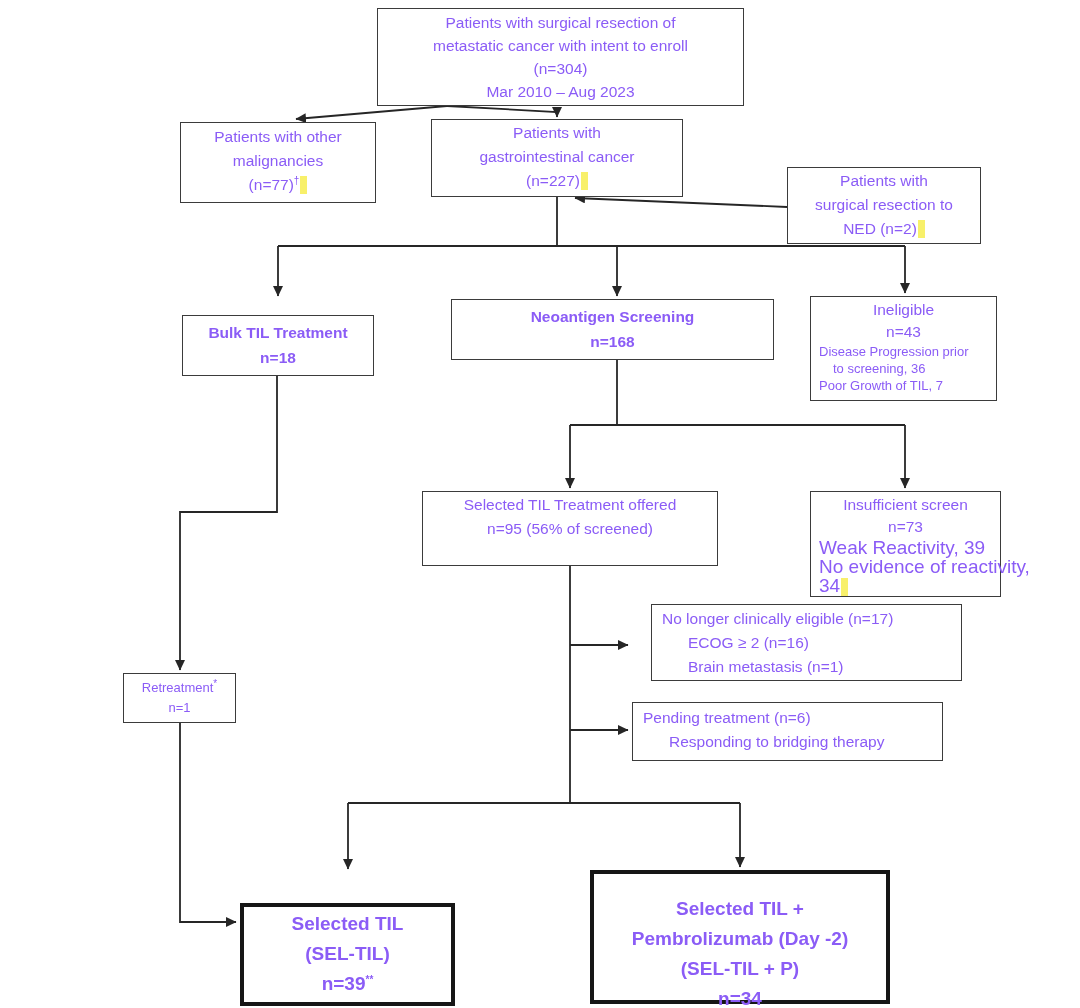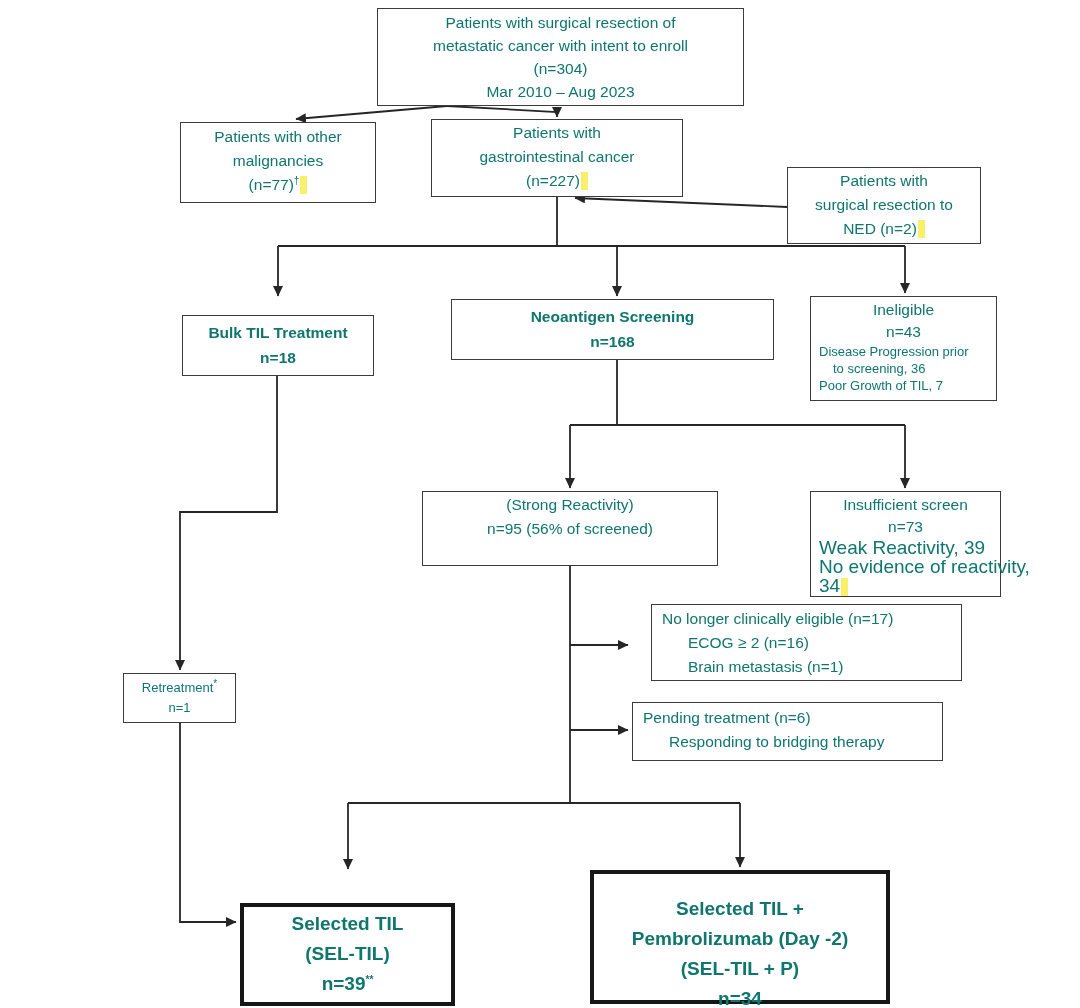--- a/index.html
+++ b/index.html
@@ -1,18 +1,18 @@
 <!DOCTYPE html>
 <html><head>
 <meta charset="utf-8">
 <style>
   html,body{margin:0;padding:0;background:#ffffff;}
   .canvas{
     position:relative;width:1080px;height:1008px;background:#ffffff;
-    font-family:"Liberation Sans","DejaVu Sans",sans-serif;color:#0f766e;overflow:hidden;
+    font-family:"Liberation Sans","DejaVu Sans",sans-serif;color:#8b5cf6;overflow:hidden;
   }
   svg.connectors{position:absolute;left:0;top:0;z-index:1;}
   .box{
     position:absolute;box-sizing:border-box;background:#ffffff;
     border:1.8px solid #3b3b3b;z-index:2;text-align:center;
     font-size:15.5px;line-height:24px;
   }
   .box.emph{border:4px solid #161616;font-weight:bold;}
   .ln{white-space:nowrap;}
   sup{font-size:10px;vertical-align:super;line-height:0;}
@@ -117,21 +117,21 @@
 
   <div class="box" id="b-inel">
     <div class="ln">Ineligible</div>
     <div class="ln">n=43</div>
     <div class="ln small">Disease Progression prior</div>
     <div class="ln small mid">to screening, 36</div>
     <div class="ln small">Poor Growth of TIL, 7</div>
   </div>
 
   <div class="box" id="b-offered">
-    <div class="ln">(Strong Reactivity)</div>
+    <div class="ln">Selected TIL Treatment offered</div>
     <div class="ln">n=95 (56% of screened)</div>
   </div>
 
   <div class="box" id="b-insuf">
     <div class="ln">Insufficient screen</div>
     <div class="ln">n=73</div>
     <div class="ln small">Weak Reactivity, 39</div>
     <div class="ln small">No evidence of reactivity,</div>
     <div class="ln small"><span>34</span><span class="hl"></span></div>
   </div>

